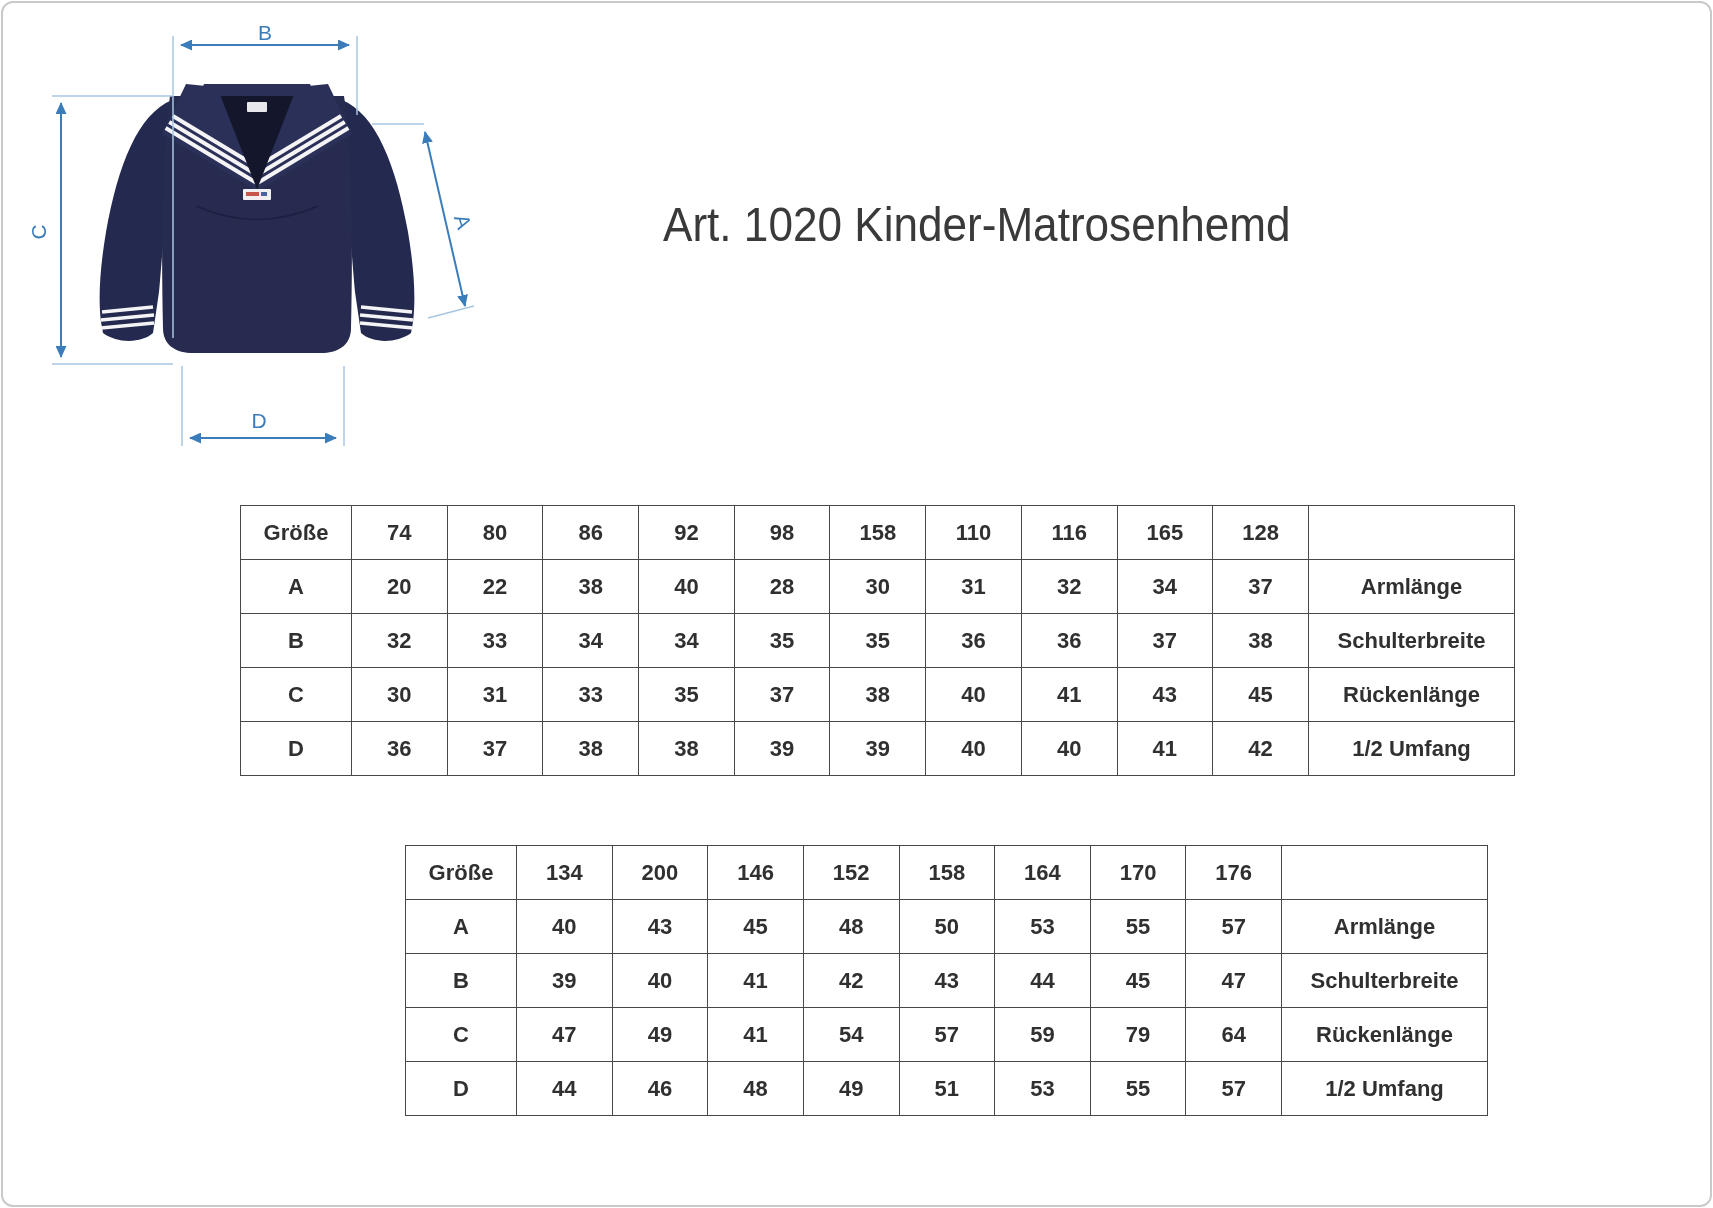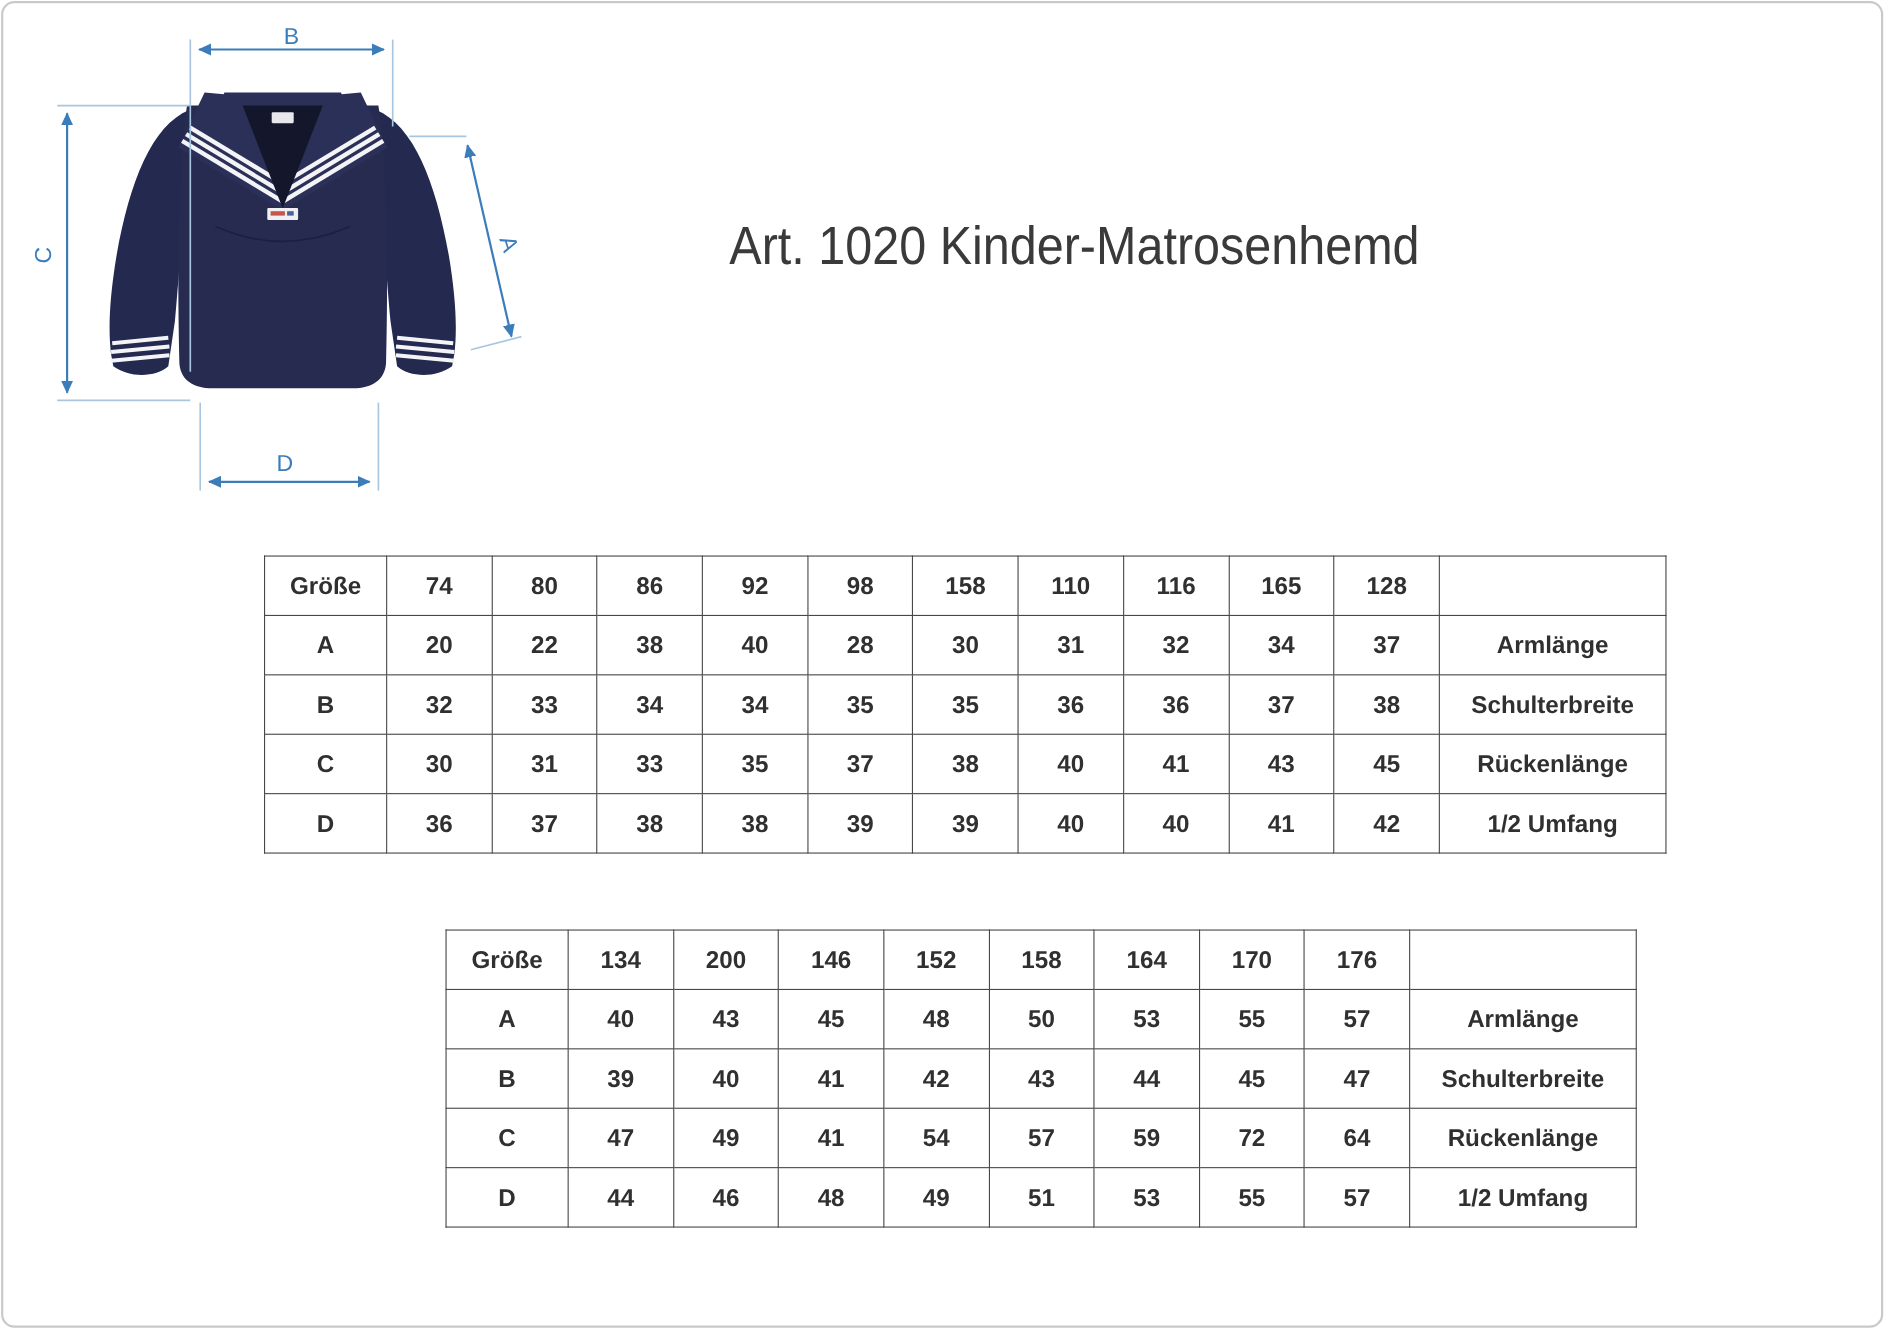--- a/index.html
+++ b/index.html
@@ -245,21 +245,21 @@
           <td>Schulterbreite</td>
         </tr>
         <tr>
           <th>C</th>
           <td>47</td>
           <td>49</td>
           <td>41</td>
           <td>54</td>
           <td>57</td>
           <td>59</td>
-          <td>72</td>
+          <td>79</td>
           <td>64</td>
           <td>Rückenlänge</td>
         </tr>
         <tr>
           <th>D</th>
           <td>44</td>
           <td>46</td>
           <td>48</td>
           <td>49</td>
           <td>51</td>

